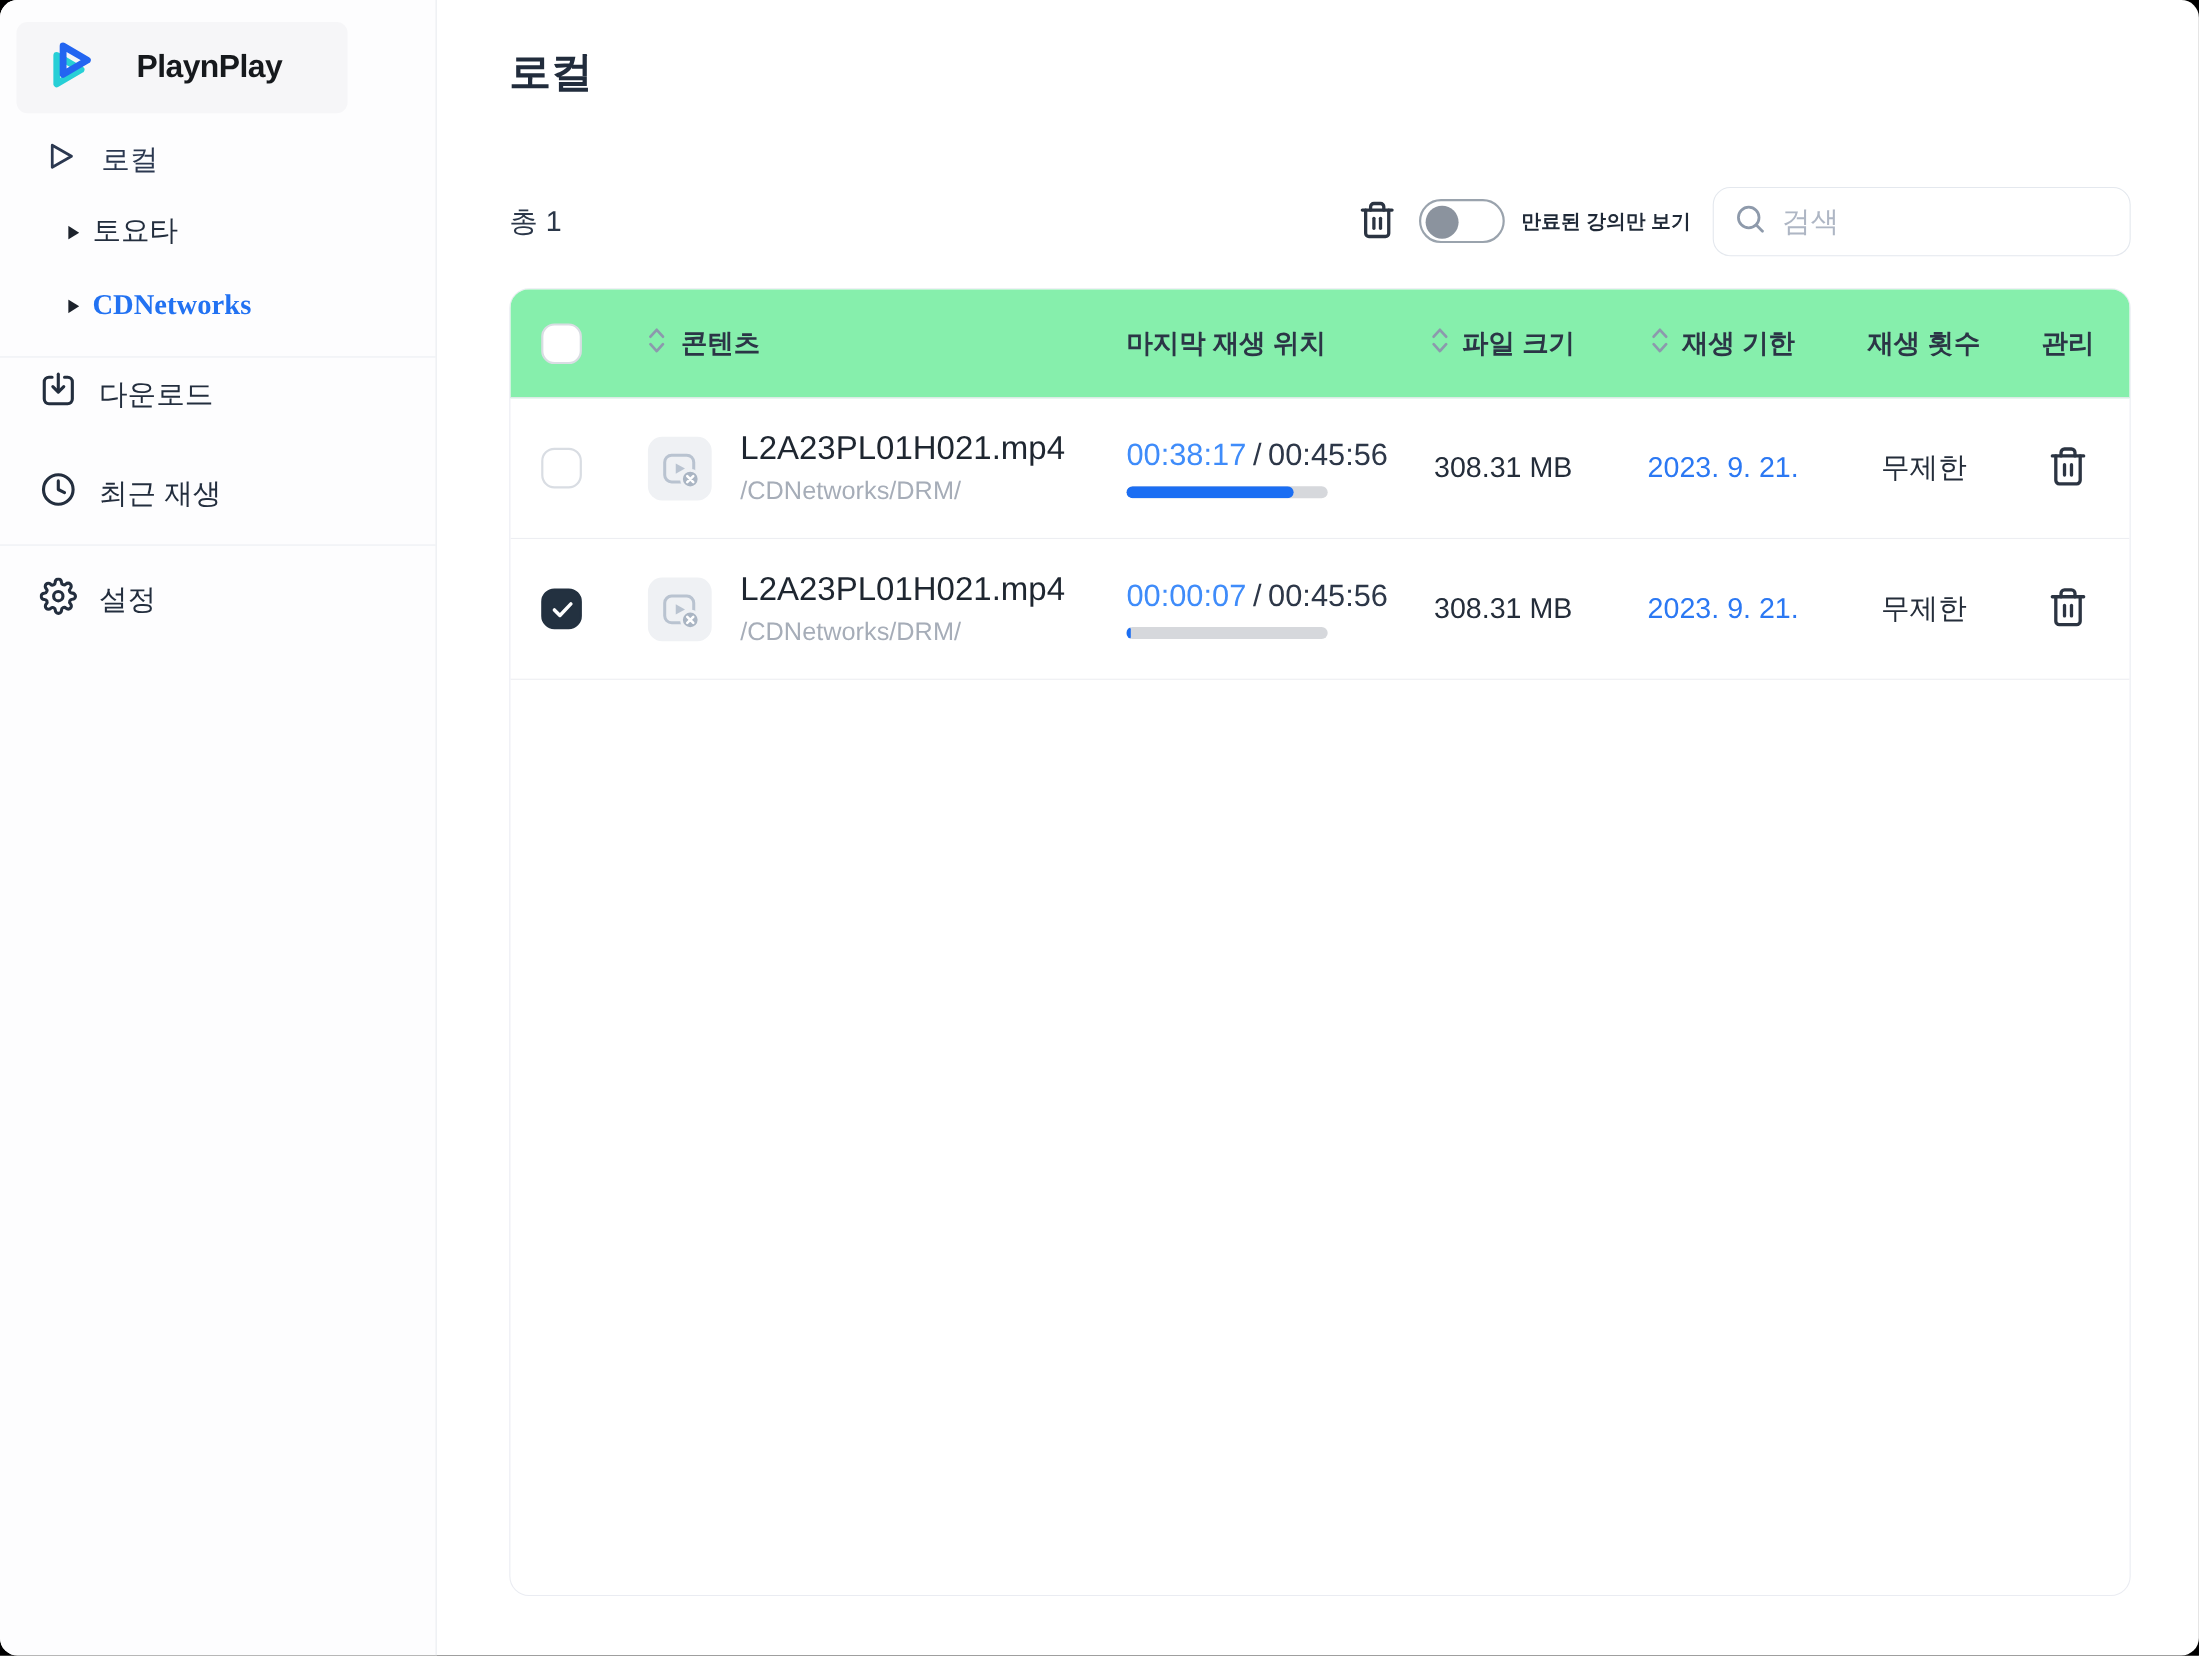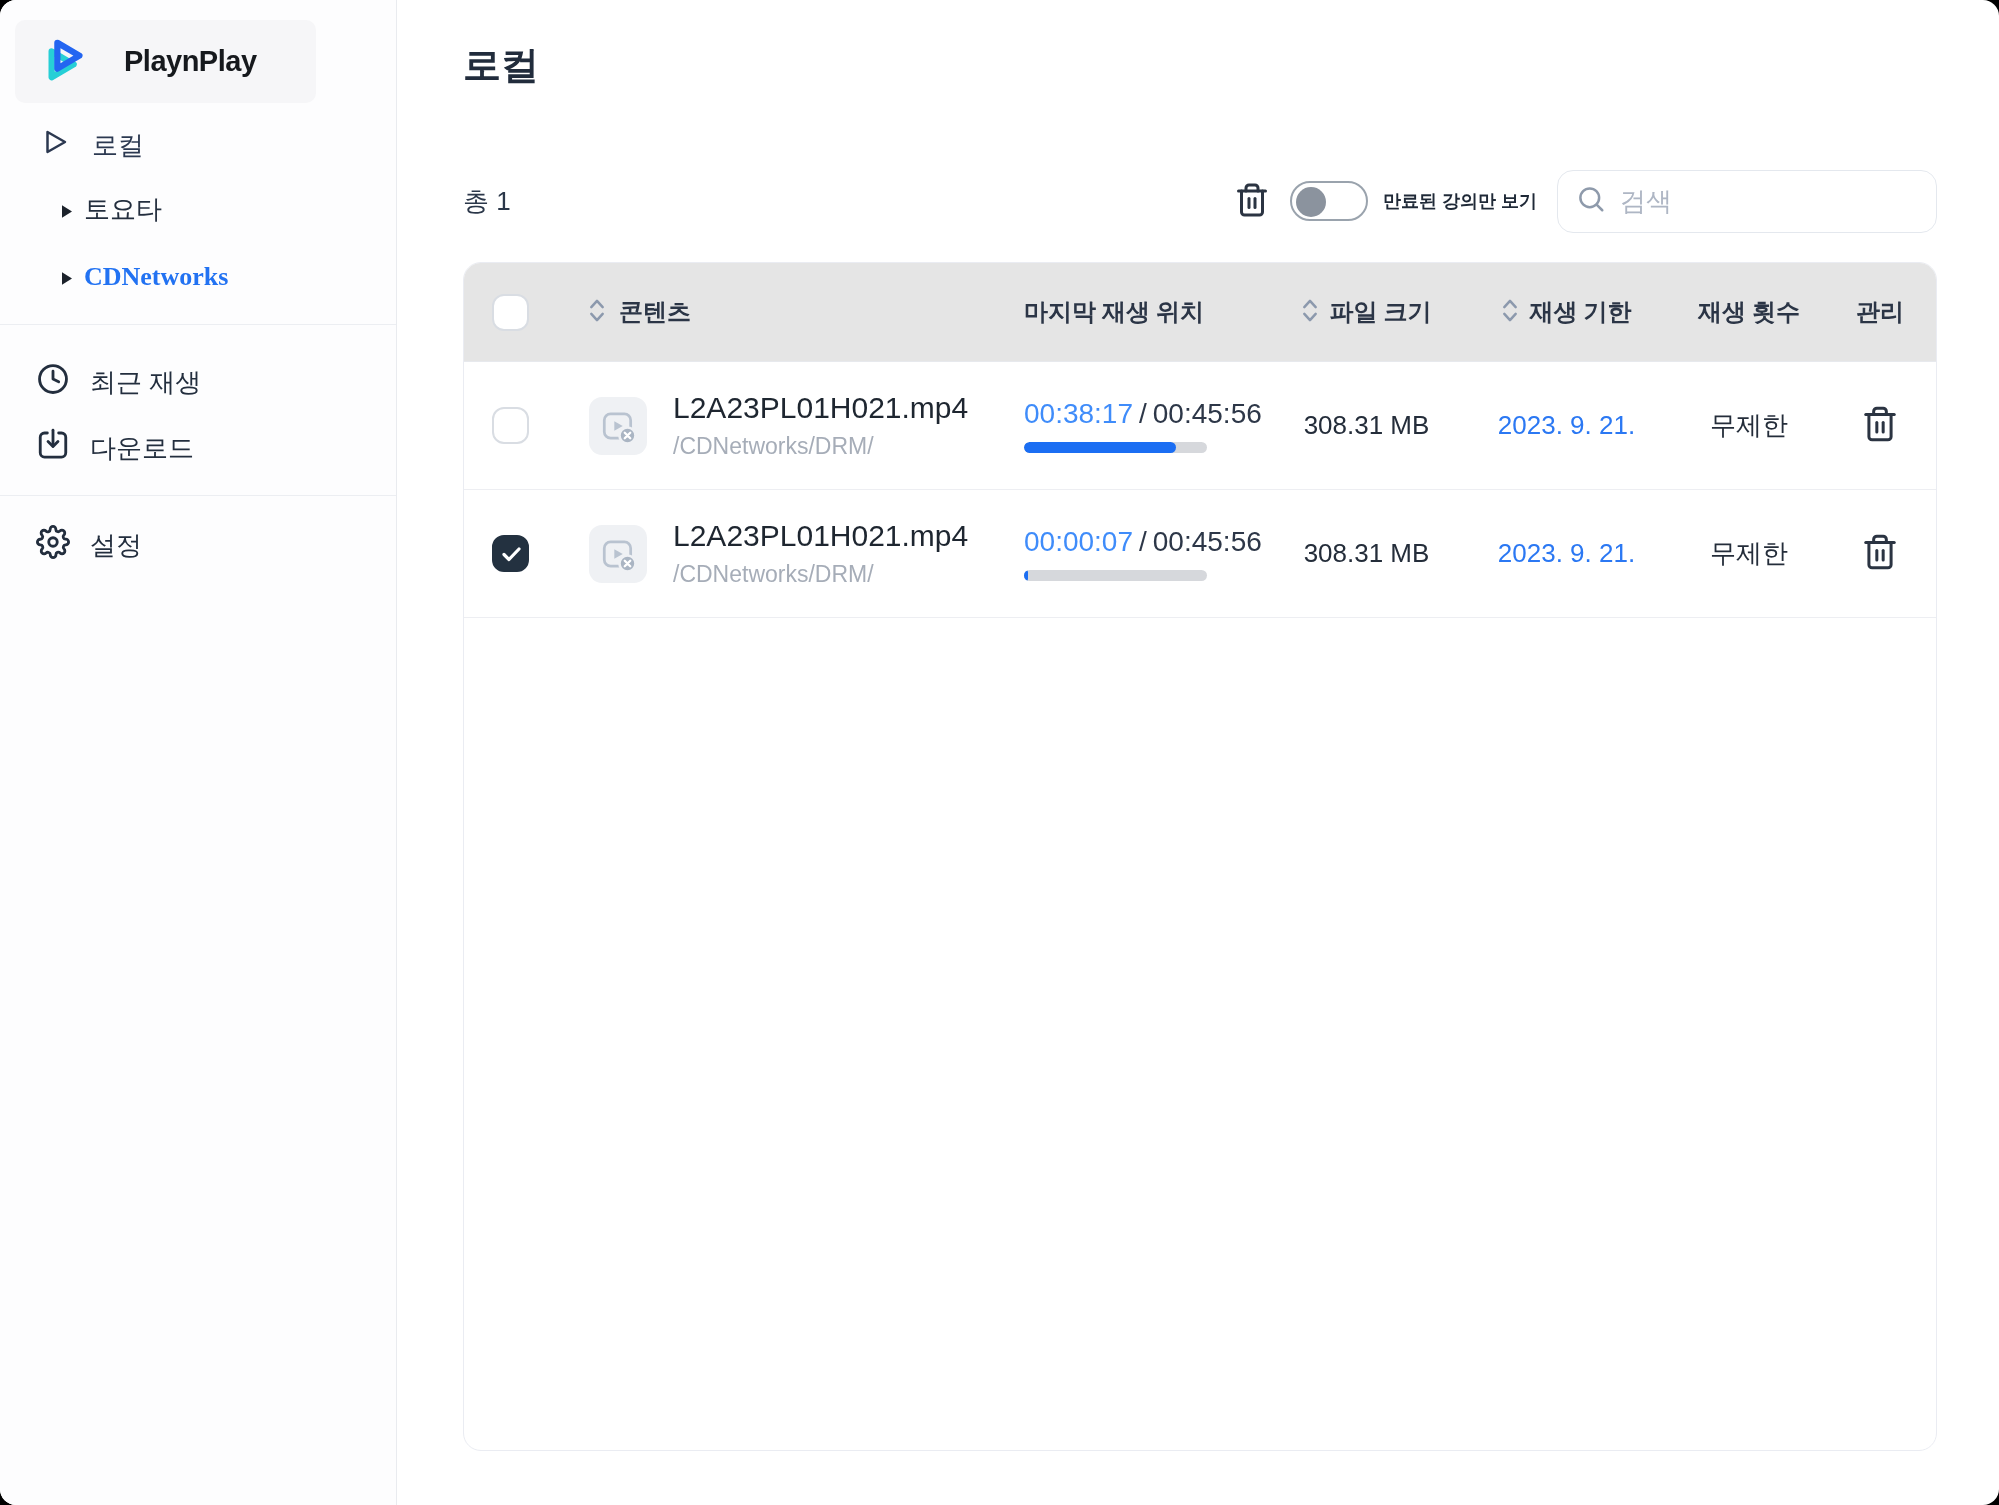--- a/index.html
+++ b/index.html
@@ -34,21 +34,21 @@
   .toggle-knob { position:absolute; left:4px; top:3.5px; width:30px; height:30px; border-radius:50%; background:#8b939e; }
   .toggle-label { margin-left:15px; font-size:18px; font-weight:600; color:#1f2937; }
   .search-box { margin-left:20px; width:380px; height:63px; border:1.5px solid #e4e8ee; border-radius:16px;
                 display:flex; align-items:center; padding:0 18px; gap:14px; background:#fff; }
   .search-box input { border:none; outline:none; flex:1; font-size:26px; color:#2b3442; font-family:"Liberation Sans",sans-serif; background:transparent; min-width:0; }
   .search-box input::placeholder { color:#aeb6c4; }
 
   
   .card { margin-top:29px; height:1189px; border:1px solid #eaecf2; border-radius:18px; overflow:hidden; background:#fff; }
   .t-row { display:grid; grid-template-columns:90px 470px 250px 185px 215px 150px 1fr; align-items:center; }
-  .t-head { height:99px; background:#e5e5e5; border-bottom:1px solid #e7e9ed;font-family:Liberation Serif, serif; }
+  .t-head { height:99px; background:#86efac; border-bottom:1px solid #e7e9ed; }
   .h-label { font-size:24px; font-weight:700; color:#2b3546; }
   .c-check { padding-left:28px; }
   .c-content-h { display:flex; align-items:center; gap:14px; padding-left:35px; }
   .c-center { display:flex; align-items:center; justify-content:center; gap:12px; }
   .file-row { height:128px; border-bottom:1px solid #edeef2; }
 
   .checkbox { width:37px; height:37px; border-radius:12px; border:2px solid #d9dde3; background:#fff;
               display:flex; align-items:center; justify-content:center; cursor:pointer; }
   .checkbox svg { display:none; }
   .checkbox.checked { background:#233140; border-color:#233140; }
@@ -109,39 +109,39 @@
       <span>
         <svg width="10" height="13" viewBox="0 0 8 10">
             <polygon points="0,0 8,5 0,10" fill="#1c222b"></polygon>
           </svg>
       </span>
       <span>CDNetworks</span>
     </div>
 
     <div class="side-divider"></div>
 
-    <div class="nav-low first">
-      <span>
-        <svg width="34" height="34" viewBox="0 0 24 24" fill="none" stroke="#232e3e" stroke-width="2" stroke-linecap="round" stroke-linejoin="round">
-          <circle cx="12" cy="12" r="9.5"></circle>
-            <polyline points="12 6.5 12 12 16 14"></polyline>
-        </svg>
-      </span>
-      <span>최근 재생</span>
-    </div>
-
     <div class="nav-low">
       <span>
         <svg width="34" height="34" viewBox="0 0 24 24" fill="none" stroke="#232e3e" stroke-width="2" stroke-linecap="round" stroke-linejoin="round">
           <path d="M8 3.5H6a3 3 0 0 0-3 3v11a3 3 0 0 0 3 3h12a3 3 0 0 0 3-3v-11a3 3 0 0 0-3-3h-2"></path>
           <line x1="12" y1="1.5" x2="12" y2="12.5"></line>
           <polyline points="8.5 9.5 12 13 15.5 9.5"></polyline>
         </svg>
       </span>
       <span>다운로드</span>
+    </div>
+
+    <div class="nav-low first">
+      <span>
+        <svg width="34" height="34" viewBox="0 0 24 24" fill="none" stroke="#232e3e" stroke-width="2" stroke-linecap="round" stroke-linejoin="round">
+          <circle cx="12" cy="12" r="9.5"></circle>
+            <polyline points="12 6.5 12 12 16 14"></polyline>
+        </svg>
+      </span>
+      <span>최근 재생</span>
     </div>
 
     <div class="side-divider"></div>
     <div class="gap-block"></div>
 
     <div class="nav-low">
       <span>
         <svg width="34" height="34" viewBox="0 0 24 24" fill="none" stroke="#232e3e" stroke-width="2" stroke-linecap="round" stroke-linejoin="round">
           <circle cx="12" cy="12" r="3"></circle>
           <path d="M19.4 15a1.65 1.65 0 0 0 .33 1.82l.06.06a2 2 0 0 1 0 2.83 2 2 0 0 1-2.83 0l-.06-.06a1.65 1.65 0 0 0-1.82-.33 1.65 1.65 0 0 0-1 1.51V21a2 2 0 0 1-2 2 2 2 0 0 1-2-2v-.09A1.65 1.65 0 0 0 9 19.4a1.65 1.65 0 0 0-1.82.33l-.06.06a2 2 0 0 1-2.83 0 2 2 0 0 1 0-2.83l.06-.06a1.65 1.65 0 0 0 .33-1.82 1.65 1.65 0 0 0-1.51-1H3a2 2 0 0 1-2-2 2 2 0 0 1 2-2h.09A1.65 1.65 0 0 0 4.6 9a1.65 1.65 0 0 0-.33-1.82l-.06-.06a2 2 0 0 1 0-2.83 2 2 0 0 1 2.83 0l.06.06a1.65 1.65 0 0 0 1.82.33H9a1.65 1.65 0 0 0 1-1.51V3a2 2 0 0 1 2-2 2 2 0 0 1 2 2v.09a1.65 1.65 0 0 0 1 1.51 1.65 1.65 0 0 0 1.82-.33l.06-.06a2 2 0 0 1 2.83 0 2 2 0 0 1 0 2.83l-.06.06a1.65 1.65 0 0 0-.33 1.82V9a1.65 1.65 0 0 0 1.51 1H21a2 2 0 0 1 2 2 2 2 0 0 1-2 2h-.09a1.65 1.65 0 0 0-1.51 1z"></path>

